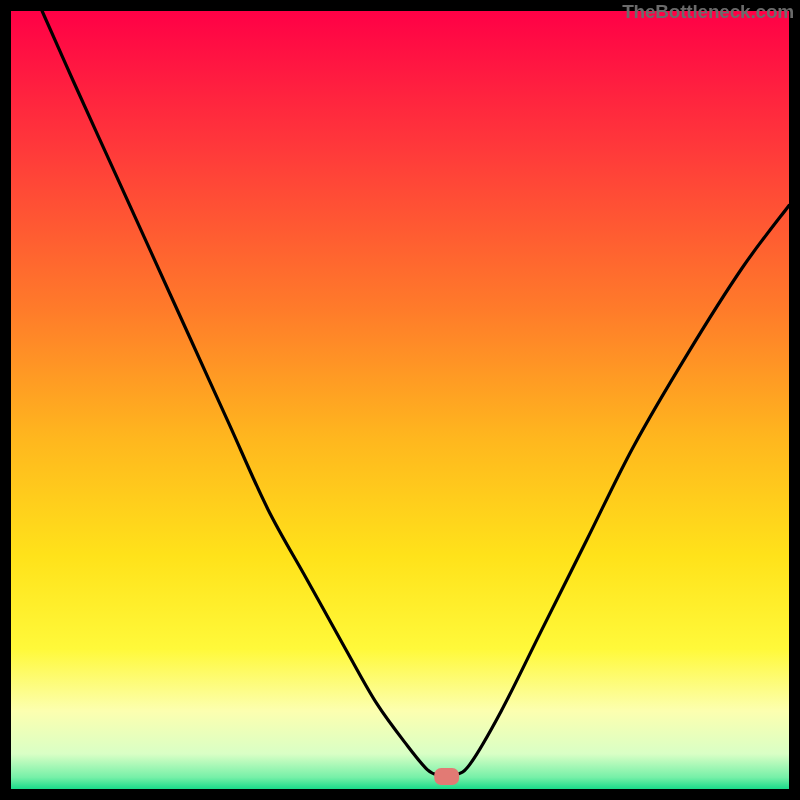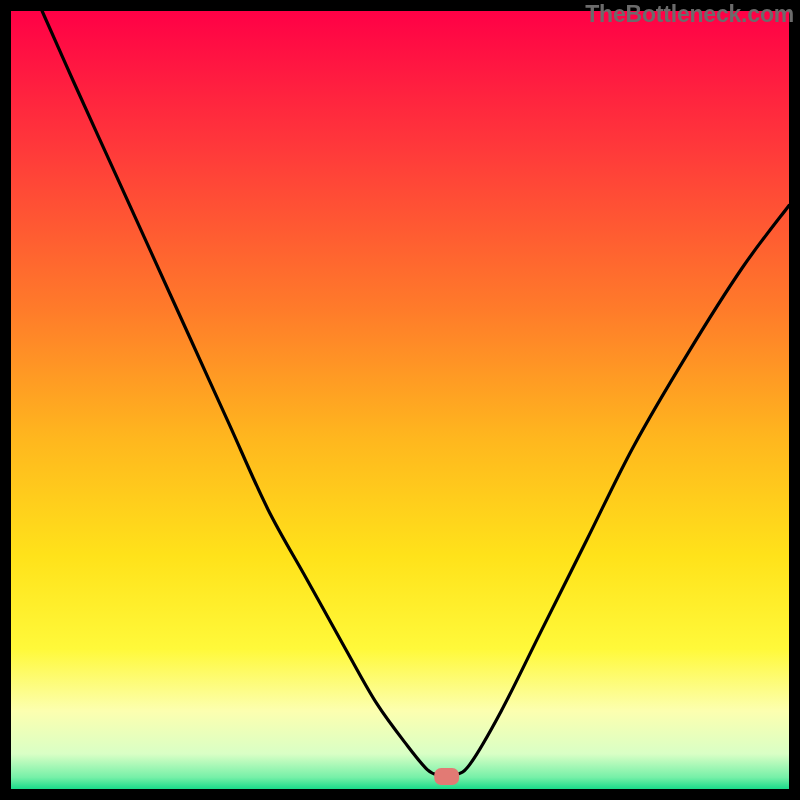--- a/index.html
+++ b/index.html
@@ -31,21 +31,21 @@
     top: 0;
     width: 778px;
     height: 778px;
   }
   .watermark {
     position: absolute;
     top: 1px;
     right: 6px;
     color: #6b6b6b;
     font-family: Arial, Helvetica, sans-serif;
-    font-size: 23px;
+    font-size: 19px;
     font-weight: 600;
     letter-spacing: -0.2px;
     user-select: none;
     z-index: 20;
   }
   svg {
     display: block;
   }
 </style>
 </head>

